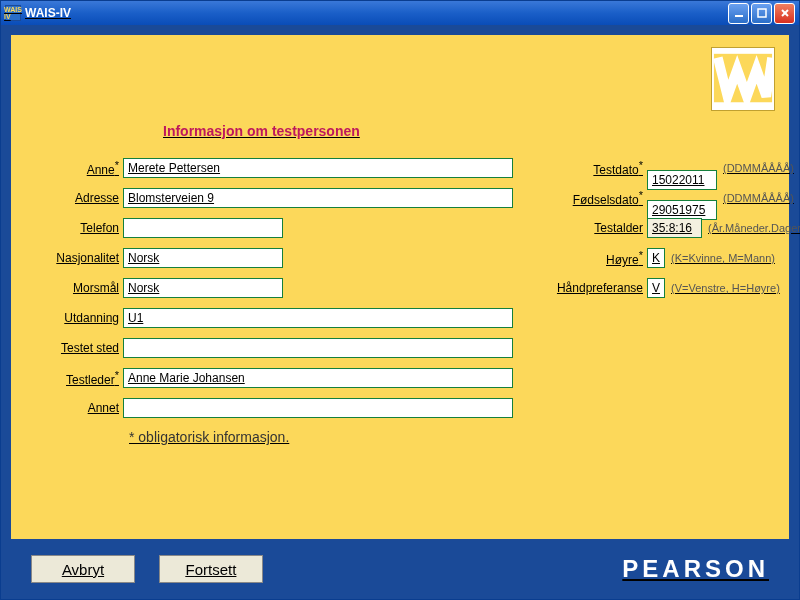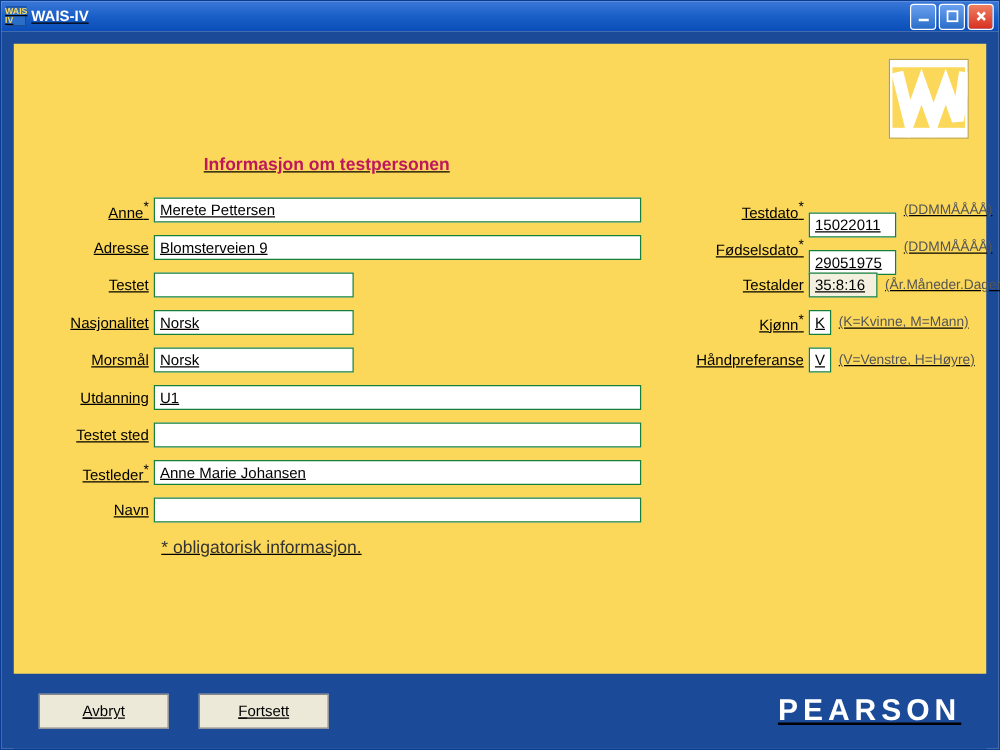--- a/index.html
+++ b/index.html
@@ -138,21 +138,21 @@
     align-items: center;
     padding: 0 20px;
     justify-content: space-between;
   }
   .footer-buttons { display: flex; gap: 24px; }
   .footer-buttons button {
     width: 104px; height: 28px;
     background: #ece9d8;
     border: 1px solid #888;
     font-family: Arial, sans-serif;
-    font-size: 12px;
+    font-size: 15px;
     cursor: pointer;
   }
   .footer-buttons button span.u { text-decoration: underline; }
   .pearson {
     color: #fff;
     font-size: 24px;
     font-weight: bold;
     letter-spacing: 4px;
     font-family: Arial, sans-serif;
   }
@@ -201,21 +201,21 @@
         <div class="left-col">
           <div class="row">
             <label><span>Anne</span><span class="asterisk">*</span></label>
             <input type="text" class="input-long" value="Merete Pettersen" style="">
           </div>
           <div class="row">
             <label>Adresse</label>
             <input type="text" class="input-long" value="Blomsterveien 9" style="">
           </div>
           <div class="row">
-            <label>Testet</label>
+            <label>Telefon</label>
             <input type="text" class="input-short" value="" style="">
           </div>
           <div class="row">
             <label>Nasjonalitet</label>
             <input type="text" class="input-short" value="Norsk" style="">
           </div>
           <div class="row">
             <label>Morsmål</label>
             <input type="text" class="input-short" value="Norsk" style="">
           </div>
@@ -225,21 +225,21 @@
           </div>
           <div class="row">
             <label>Testet sted</label>
             <input type="text" class="input-long" value="" style="">
           </div>
           <div class="row">
             <label><span>Testleder</span><span class="asterisk">*</span></label>
             <input type="text" class="input-long" value="Anne Marie Johansen" style="">
           </div>
           <div class="row">
-            <label>Navn</label>
+            <label>Annet</label>
             <input type="text" class="input-long" value="" style="">
           </div>
           <div class="mandatory-note">* obligatorisk informasjon.</div>
         </div>
 
         <div class="right-col">
           <div class="row">
             <label style="width:100px"><span>Testdato</span><span class="asterisk">*</span></label>
             <input type="text" class="input-date" value="15022011" style="">
             <span class="hint">(DDMMÅÅÅÅ)</span>
@@ -248,21 +248,21 @@
             <label style="width:100px"><span>Fødselsdato</span><span class="asterisk">*</span></label>
             <input type="text" class="input-date" value="29051975" style="">
             <span class="hint">(DDMMÅÅÅÅ)</span>
           </div>
           <div class="row">
             <label style="width:100px">Testalder</label>
             <input type="text" class="input-age" readonly="" value="35:8:16" style="">
             <span class="hint">(År.Måneder.Dager)</span>
           </div>
           <div class="row">
-            <label style="width:100px"><span>Kjønn</span><span class="asterisk">*</span></label>
+            <label style="width:100px"><span>Høyre</span><span class="asterisk">*</span></label>
             <input type="text" class="input-tiny" value="K" style="">
             <span class="hint">(K=Kvinne, M=Mann)</span>
           </div>
           <div class="row">
             <label style="width:100px">Håndpreferanse</label>
             <input type="text" class="input-tiny" value="V" style="">
             <span class="hint">(V=Venstre, H=Høyre)</span>
           </div>
         </div>
       </div>

